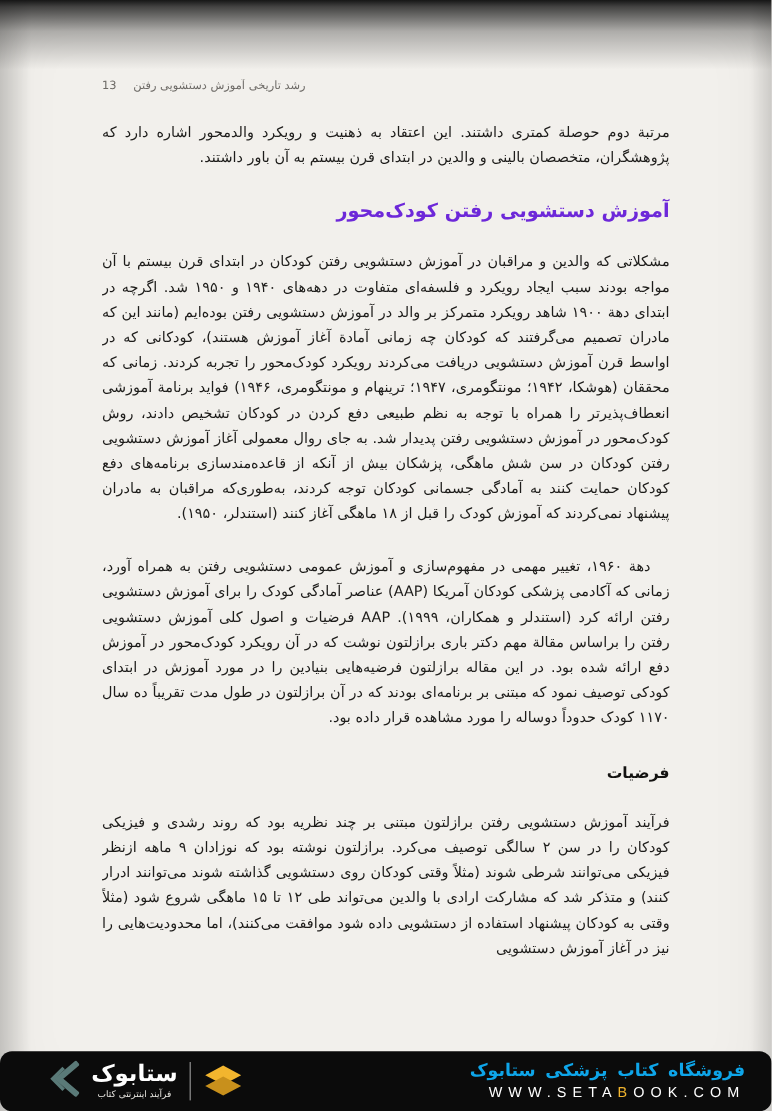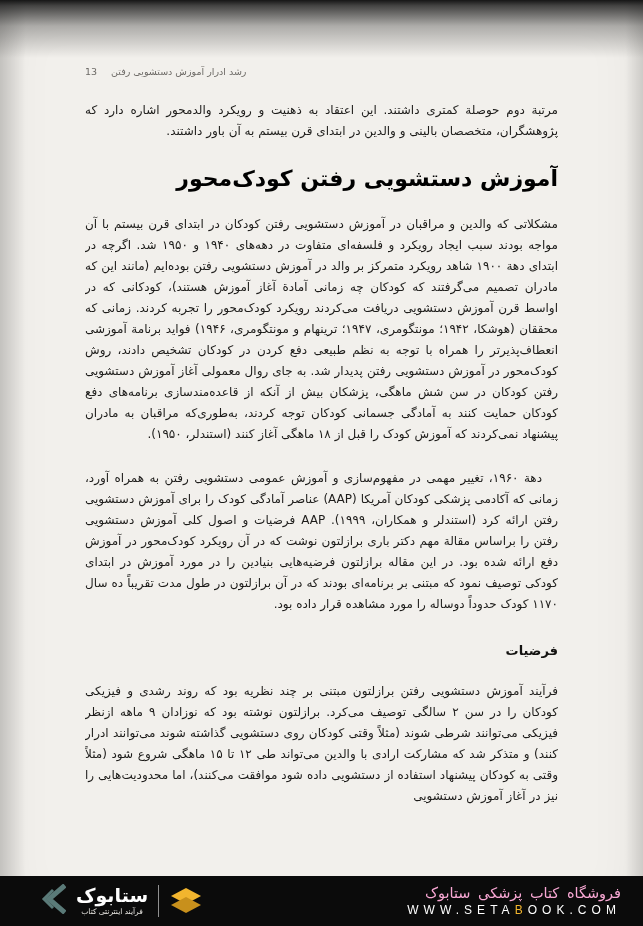--- a/index.html
+++ b/index.html
@@ -40,67 +40,68 @@
     display:flex; flex-direction:row; justify-content:flex-end;
     align-items:center; gap:14px;
     font-size:9.5px; color:#6d6a66; margin-bottom:20px;
   }
   .para {
     font-size:12px; line-height:21px;
     text-align:justify;
     margin-top:23px;
   }
   .section-heading {
-    font-size:22px; font-weight:bold; color:#000000;
+    font-size:16px; font-weight:bold; color:#6d28d9;
     margin:24px 0 12px 0;
   }
   .subsection-heading {
     font-size:13px; font-weight:bold; color:#141311;
     margin:28px 0 11px 0;
   }
   .indent { text-indent:16px; }
 
   .footer-bar {
     position:absolute; left:0; right:0; bottom:0; height:50px;
     background:#0b0b0b; z-index:4;
     display:flex; align-items:center; justify-content:space-between;
     padding:0 22px 0 40px;
+    border-radius:10px;
   }
   .brand-left { display:flex; align-items:center; gap:10px; }
   .wordmark { display:flex; flex-direction:column; align-items:center; gap:2px; }
   .wordmark-title { color:#ffffff; font-size:19px; font-weight:bold; line-height:1; direction:rtl; }
   .wordmark-sub { color:#e9e7e2; font-size:7.5px; letter-spacing:0.5px; direction:rtl; }
   .logo-divider { width:1px; height:32px; background:rgba(255,255,255,0.55); }
 
   .store-right {
     display:flex; flex-direction:column; align-items:flex-end; gap:4px;
   }
   .store-name {
-    color:#f9a8d4; font-weight:normal; font-size:14.5px;
+    color:#0ea5e9; font-weight:bold; font-size:14.5px;
     direction:rtl; word-spacing:3px; line-height:1;
   }
   .website {
     direction:ltr; color:#ffffff; font-size:12px;
     letter-spacing:0.42em; line-height:1;
     font-family:"Liberation Sans", sans-serif;
     margin-left:20px;
   }
   .website .gold { color:#f2b52e; }
 </style>
 </head>
 <body>
 
 <div class="scan-page">
   <div class="scan-top-shadow"></div>
   <div class="scan-edge-left"></div>
   <div class="scan-edge-right"></div>
 
   <div class="content">
     <div class="running-header">
-      <span>رشد ادرار آموزش دستشویی رفتن</span>
+      <span>رشد تاریخی آموزش دستشویی رفتن</span>
       <span>13</span>
     </div>
 
     <p class="para">مرتبة دوم حوصلة کمتری داشتند. این اعتقاد به ذهنیت و رویکرد والدمحور اشاره دارد که پژوهشگران، متخصصان بالینی و والدین در ابتدای قرن بیستم به آن باور داشتند.</p>
 
     <h1 class="section-heading">آموزش دستشویی رفتن کودک‌محور</h1>
 
     <p class="para">مشکلاتی که والدین و مراقبان در آموزش دستشویی رفتن کودکان در ابتدای قرن بیستم با آن مواجه بودند سبب ایجاد رویکرد و فلسفه‌ای متفاوت در دهه‌های ۱۹۴۰ و ۱۹۵۰ شد. اگرچه در ابتدای دهة ۱۹۰۰ شاهد رویکرد متمرکز بر والد در آموزش دستشویی رفتن بوده‌ایم (مانند این که مادران تصمیم می‌گرفتند که کودکان چه زمانی آمادة آغاز آموزش هستند)، کودکانی که در اواسط قرن آموزش دستشویی دریافت می‌کردند رویکرد کودک‌محور را تجربه کردند. زمانی که محققان (هوشکا، ۱۹۴۲؛ مونتگومری، ۱۹۴۷؛ ترینهام و مونتگومری، ۱۹۴۶) فواید برنامة آموزشی انعطاف‌پذیرتر را همراه با توجه به نظم طبیعی دفع کردن در کودکان تشخیص دادند، روش کودک‌محور در آموزش دستشویی رفتن پدیدار شد. به جای روال معمولی آغاز آموزش دستشویی رفتن کودکان در سن شش ماهگی، پزشکان بیش از آنکه از قاعده‌مندسازی برنامه‌های دفع کودکان حمایت کنند به آمادگی جسمانی کودکان توجه کردند، به‌طوری‌که مراقبان به مادران پیشنهاد نمی‌کردند که آموزش کودک را قبل از ۱۸ ماهگی آغاز کنند (استندلر، ۱۹۵۰).</p>
     <p class="para indent">دهة ۱۹۶۰، تغییر مهمی در مفهوم‌سازی و آموزش عمومی دستشویی رفتن به همراه آورد، زمانی که آکادمی پزشکی کودکان آمریکا (AAP) عناصر آمادگی کودک را برای آموزش دستشویی رفتن ارائه کرد (استندلر و همکاران، ۱۹۹۹). AAP فرضیات و اصول کلی آموزش دستشویی رفتن را براساس مقالة مهم دکتر باری برازلتون نوشت که در آن رویکرد کودک‌محور در آموزش دفع ارائه شده بود. در این مقاله برازلتون فرضیه‌هایی بنیادین را در مورد آموزش در ابتدای کودکی توصیف نمود که مبتنی بر برنامه‌ای بودند که در آن برازلتون در طول مدت تقریباً ده سال ۱۱۷۰ کودک حدوداً دوساله را مورد مشاهده قرار داده بود.</p>
 

